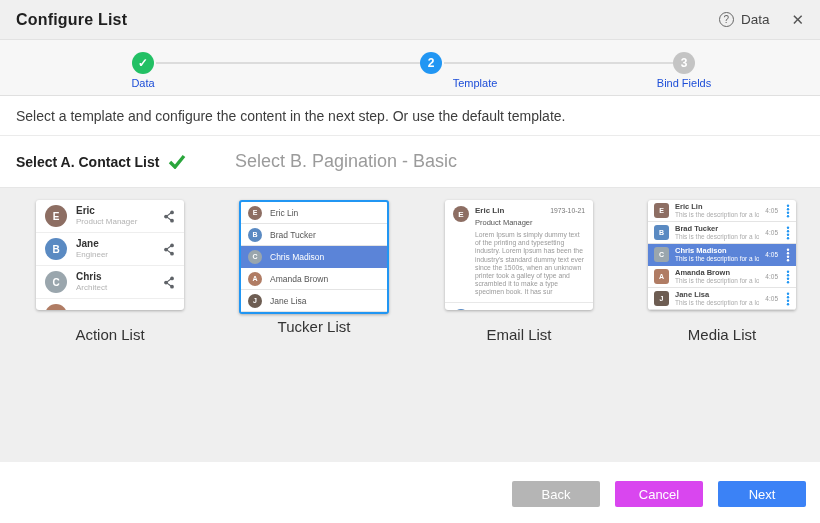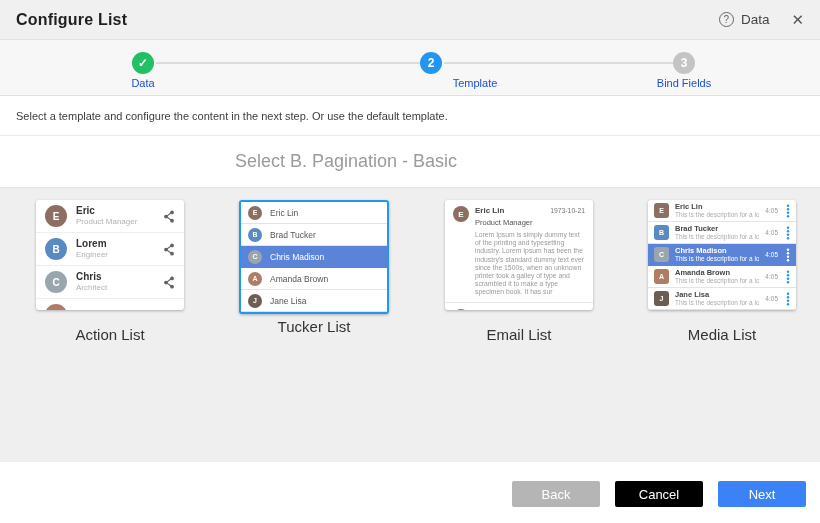--- a/index.html
+++ b/index.html
@@ -25,21 +25,21 @@
   .step-upcoming{background:#c4c4c4;}
   .sc-1{left:132px;}
   .sc-2{left:420px;}
   .sc-3{left:673px;}
   .step-label{position:absolute;top:37px;font-size:11px;color:#1d4ed8;transform:translateX(-50%);white-space:nowrap;}
   .sl-1{left:143px;}
   .sl-2{left:431px;margin-left:44px;}
   .sl-3{left:684px;}
 
   
-  .band-instruction{height:40px;border-bottom:1px solid #ebebeb;display:flex;align-items:center;padding:0 16px;font-size:11px;color:#3d3d3d;box-sizing:border-box;}
+  .band-instruction{height:40px;border-bottom:1px solid #ebebeb;display:flex;align-items:center;padding:0 16px;font-size:14px;color:#3d3d3d;box-sizing:border-box;}
   .band-selector{position:relative;height:52px;display:flex;align-items:center;padding:0 16px;border-bottom:1px solid #e6e6e6;box-sizing:border-box;}
   .sel-a{font-size:14px;font-weight:bold;color:#222;display:flex;align-items:center;gap:9px;cursor:pointer;}
   .sel-b{position:absolute;left:235px;font-size:18px;color:#9b9b9b;cursor:pointer;}
 
   
   .gallery{position:relative;height:275px;background:#efefef;border-bottom:1px solid #dddddd;}
   .tcard{position:absolute;top:12px;width:148px;cursor:pointer;}
   .tc-1{left:36px;}
   .tc-2{left:239px;width:150px;}
   .tc-3{left:445px;}
@@ -92,21 +92,21 @@
   .mtime{font-size:6.5px;color:#999;flex:none;margin-right:2px;}
   .kebab-icon{flex:none;display:flex;}
   .mrow.selected{background:#5b84d8;border-bottom-color:#5b84d8;}
   .mrow.selected .mname,.mrow.selected .mdesc,.mrow.selected .mtime{color:#fff;}
 
   
   .footer{position:absolute;left:0;right:0;bottom:0;height:61px;background:#fff;}
   .btns{position:absolute;right:14px;top:19px;display:flex;gap:15px;padding-left:12px;}
   .btn{width:88px;height:26px;border:none;border-radius:2px;color:#fff;font-size:13px;font-family:inherit;cursor:pointer;display:flex;align-items:center;justify-content:center;}
   .btn-back{background:#b5b5b5;}
-  .btn-cancel{background:#000000;}
+  .btn-cancel{background:#d946ef;}
   .btn-next{background:#3b82f6;}
 </style>
 </head>
 <body>
 
 <div class="window">
 
   <div class="titlebar">
     <div class="title">Configure List</div>
     <div class="titlebar-right">
@@ -125,20 +125,26 @@
     <div class="step-circle step-active sc-2">2</div>
     <div class="step-circle step-upcoming sc-3">3</div>
     <div class="step-label sl-1">Data</div>
     <div class="step-label sl-2">Template</div>
     <div class="step-label sl-3">Bind Fields</div>
   </div>
 
   <div class="band-instruction">Select a template and configure the content in the next step. Or use the default template.</div>
 
   <div class="band-selector">
+    <div class="sel-a">
+      <span>Select A. Contact List</span>
+      <svg width="18" height="15" viewBox="0 0 18 15">
+        <polyline points="2,8 7,13 16,2" fill="none" stroke="#2aa63c" stroke-width="3.4"></polyline>
+      </svg>
+    </div>
     <div class="sel-b">Select B. Pagination - Basic</div>
   </div>
 
   <div class="gallery">
 
     <div class="tcard tc-1">
       <div class="preview">
         <div class="arow">
           <span class="avatar av22 c1">E</span>
           <span class="acol">
@@ -148,21 +154,21 @@
           <svg class="share-icon" width="12" height="15" viewBox="0 0 16 20">
             <path d="M5 9.5l6-4.5M5 10.5l6 4.5" stroke="#5f6368" stroke-width="1.6" fill="none"></path>
             <circle cx="12" cy="4.5" r="2.5" fill="#5f6368"></circle>
               <circle cx="4" cy="10" r="2.5" fill="#5f6368"></circle>
               <circle cx="12" cy="15.5" r="2.5" fill="#5f6368"></circle>
           </svg>
         </div>
         <div class="arow">
           <span class="avatar av22 c2">B</span>
           <span class="acol">
-            <div class="aname">Lorem</div>
+            <div class="aname">Jane</div>
             <div class="arole">Engineer</div>
           </span>
           <svg class="share-icon" width="12" height="15" viewBox="0 0 16 20">
             <path d="M5 9.5l6-4.5M5 10.5l6 4.5" stroke="#5f6368" stroke-width="1.6" fill="none"></path>
             <circle cx="12" cy="4.5" r="2.5" fill="#5f6368"></circle>
               <circle cx="4" cy="10" r="2.5" fill="#5f6368"></circle>
               <circle cx="12" cy="15.5" r="2.5" fill="#5f6368"></circle>
           </svg>
         </div>
         <div class="arow">

